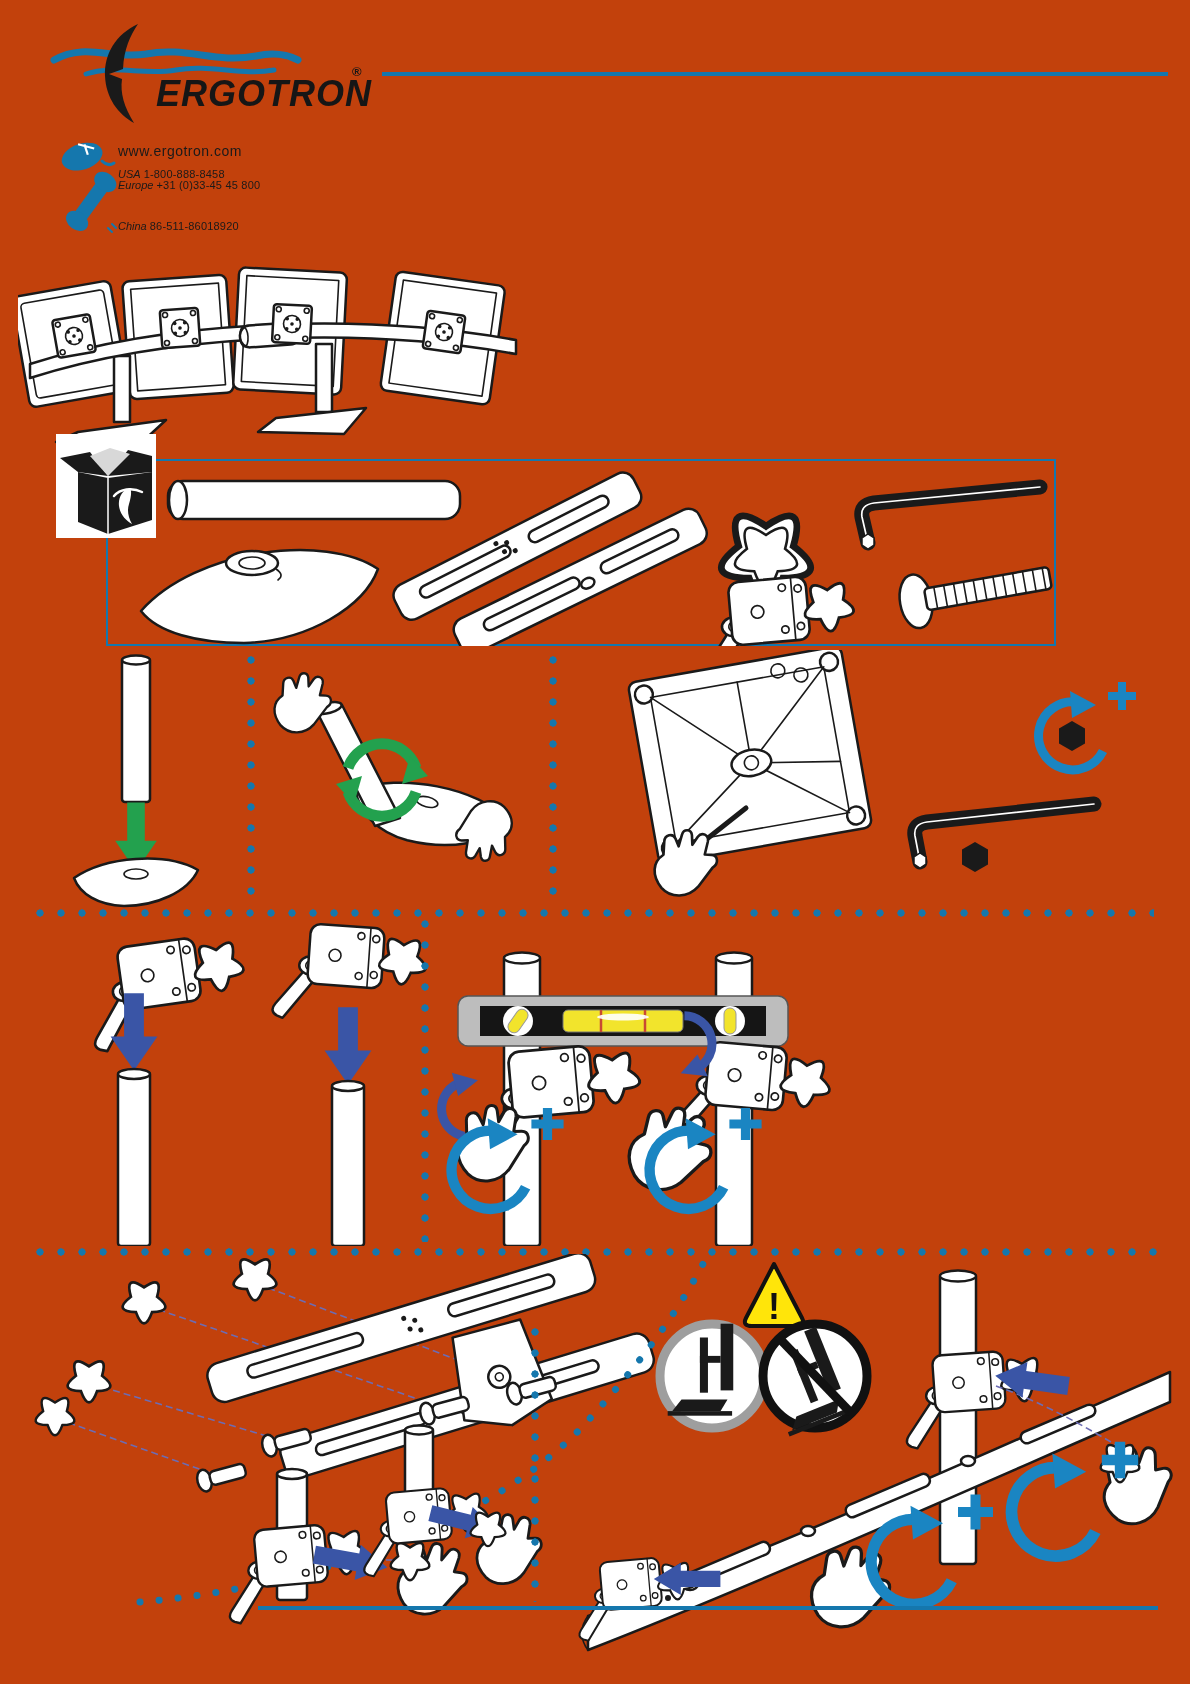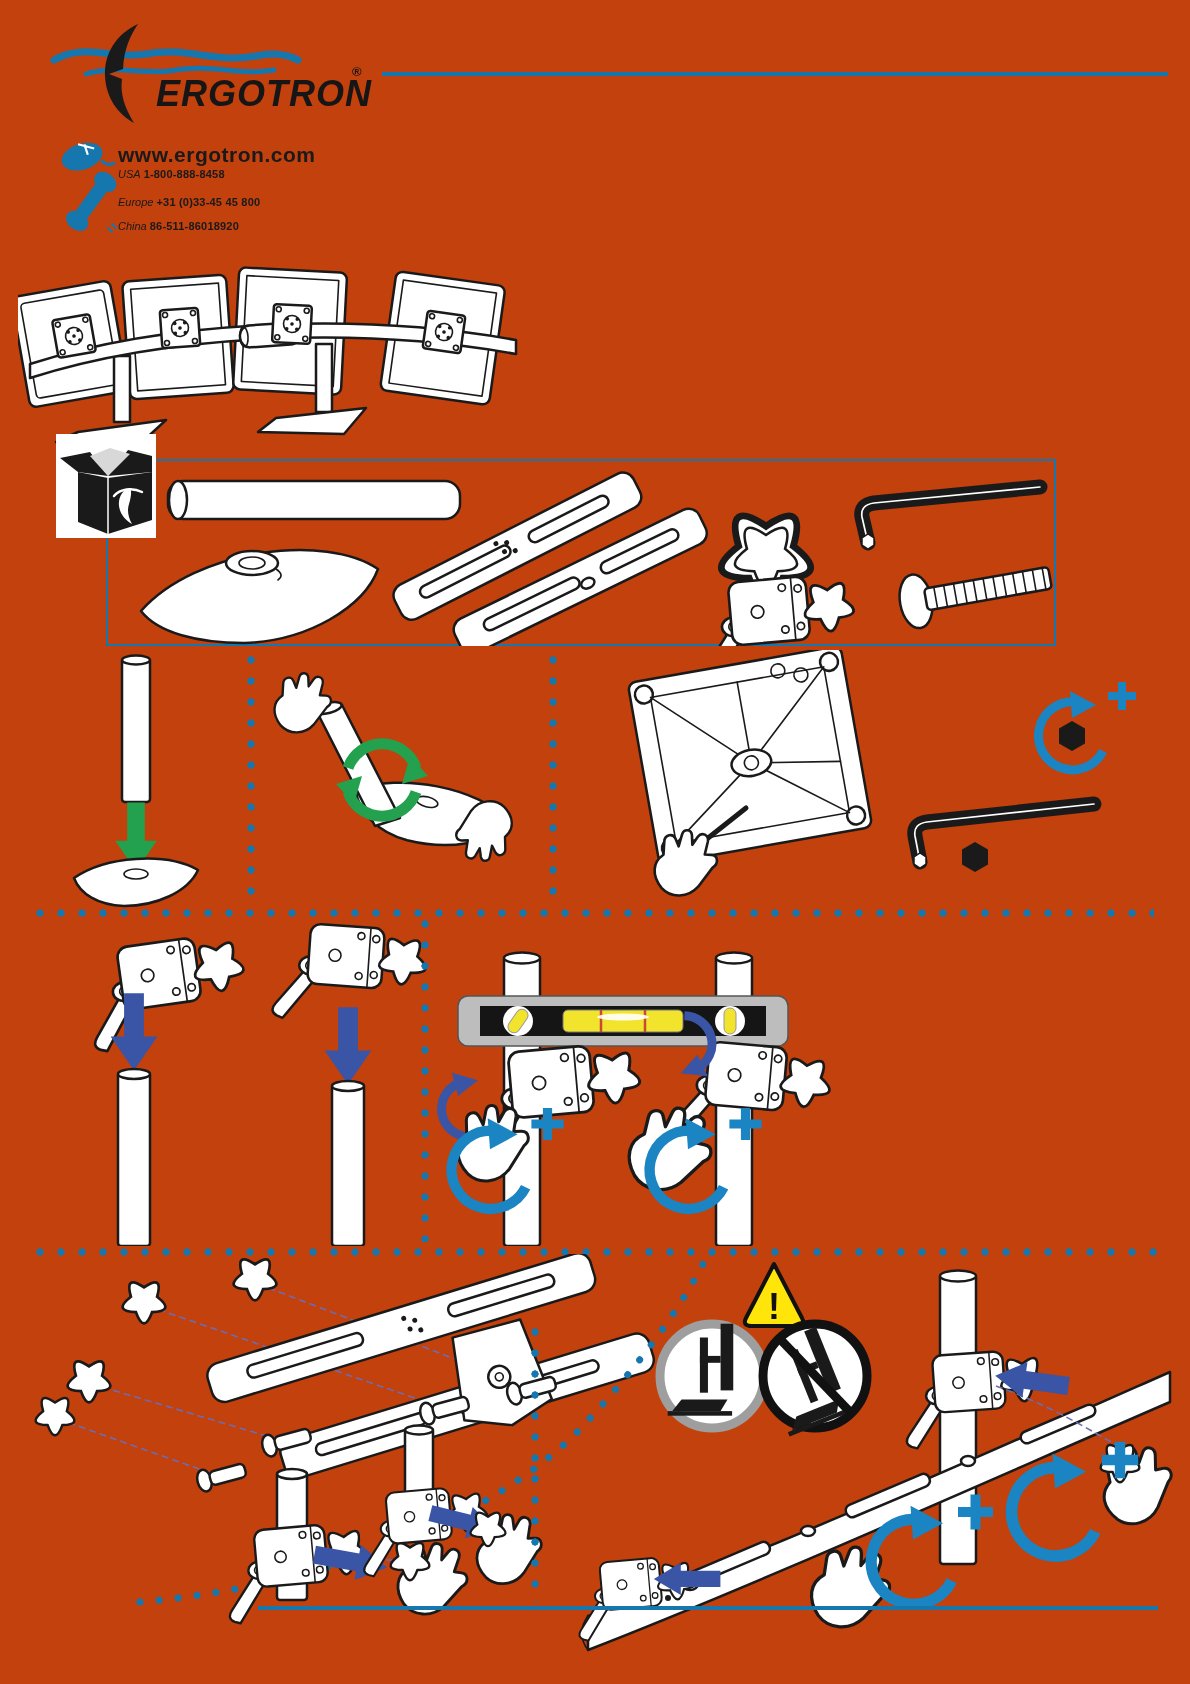--- a/index.html
+++ b/index.html
@@ -8,24 +8,24 @@
     --level-gray:#bdbdbd; --vial-yellow:#f2e42c; --vial-red:#c84a32; --dash-purple:#6c6cb4;
   }
   *{margin:0;padding:0;box-sizing:border-box}
   html,body{background:#fff}
   .page{position:relative;width:1190px;height:1684px;background:#c2410c;overflow:hidden;
         font-family:"Liberation Sans",sans-serif;color:var(--ink)}
   .abs{position:absolute}
   .hrule{position:absolute;background:var(--brand-blue);height:3.5px}
   .dots-h{position:absolute;height:8px;background-image:radial-gradient(circle at 4px 4px,var(--brand-blue) 3.4px,transparent 3.9px);background-size:21px 8px;background-repeat:repeat-x}
   .dots-v{position:absolute;width:8px;background-image:radial-gradient(circle at 4px 4px,var(--brand-blue) 3.4px,transparent 3.9px);background-size:8px 21px;background-repeat:repeat-y}
-  .website{position:absolute;font-weight:bold;font-size:21px;letter-spacing:.5px}
+  .website{position:absolute;font-weight:normal;font-size:14px;letter-spacing:.5px}
   .phone-row{position:absolute;display:flex;gap:3px;align-items:center;font-size:11px;white-space:nowrap}
   .phone-row i{font-style:italic;font-weight:normal}
-  .phone-row b{font-weight:bold;letter-spacing:.2px}
+  .phone-row b{font-weight:normal;letter-spacing:.2px}
   
   .ln{fill:#fff;stroke:var(--ink);stroke-width:2.5px;stroke-linejoin:round;stroke-linecap:round}
   .ln2{fill:none;stroke:var(--ink);stroke-width:1.6px;stroke-linejoin:round;stroke-linecap:round}
   .blk{fill:var(--ink)}
   .dash{fill:none;stroke:var(--dash-purple);stroke-width:1.6px;stroke-dasharray:7 4}
   .keyk{fill:none;stroke:var(--ink);stroke-width:15px;stroke-linecap:round;stroke-linejoin:round}
   .keyw{fill:none;stroke:#fff;stroke-width:1.7px;stroke-linecap:round;stroke-linejoin:round}
   .dotarc{fill:none;stroke:var(--brand-blue);stroke-width:7px;stroke-linecap:round;stroke-dasharray:0.1 19}
   .warnmark{font:bold 36px "Liberation Sans",sans-serif;fill:#111;text-anchor:middle}
   .brandtxt{font:italic bold 36px "Liberation Sans",sans-serif;fill:#161616;letter-spacing:1px}
@@ -59,21 +59,21 @@
       <rect x="18" y="6" width="14" height="56" rx="7" fill="var(--brand-blue)"></rect>
       <ellipse cx="25" cy="10" rx="12" ry="9" fill="var(--brand-blue)"></ellipse>
       <ellipse cx="25" cy="58" rx="12" ry="9" fill="var(--brand-blue)"></ellipse>
     </g>
     <path d="M42,60 l4,4 M46,56 l4,4" stroke="var(--brand-blue)" stroke-width="2" stroke-linecap="round"></path>
   </svg>
   <div class="phone-row" style="left:118px;top:168px">
     <i>USA</i>
     <b>1-800-888-8458</b>
   </div>
-  <div class="phone-row" style="left:118px;top:196px">
+  <div class="phone-row" style="left:118px;top:179px">
     <i>Europe</i>
     <b>+31 (0)33-45 45 800</b>
   </div>
   <div class="phone-row" style="left:118px;top:220px">
     <i>China</i>
     <b>86-511-86018920</b>
   </div>
 
   <svg width="0" height="0" style="position:absolute" aria-hidden="true">
     <defs>

